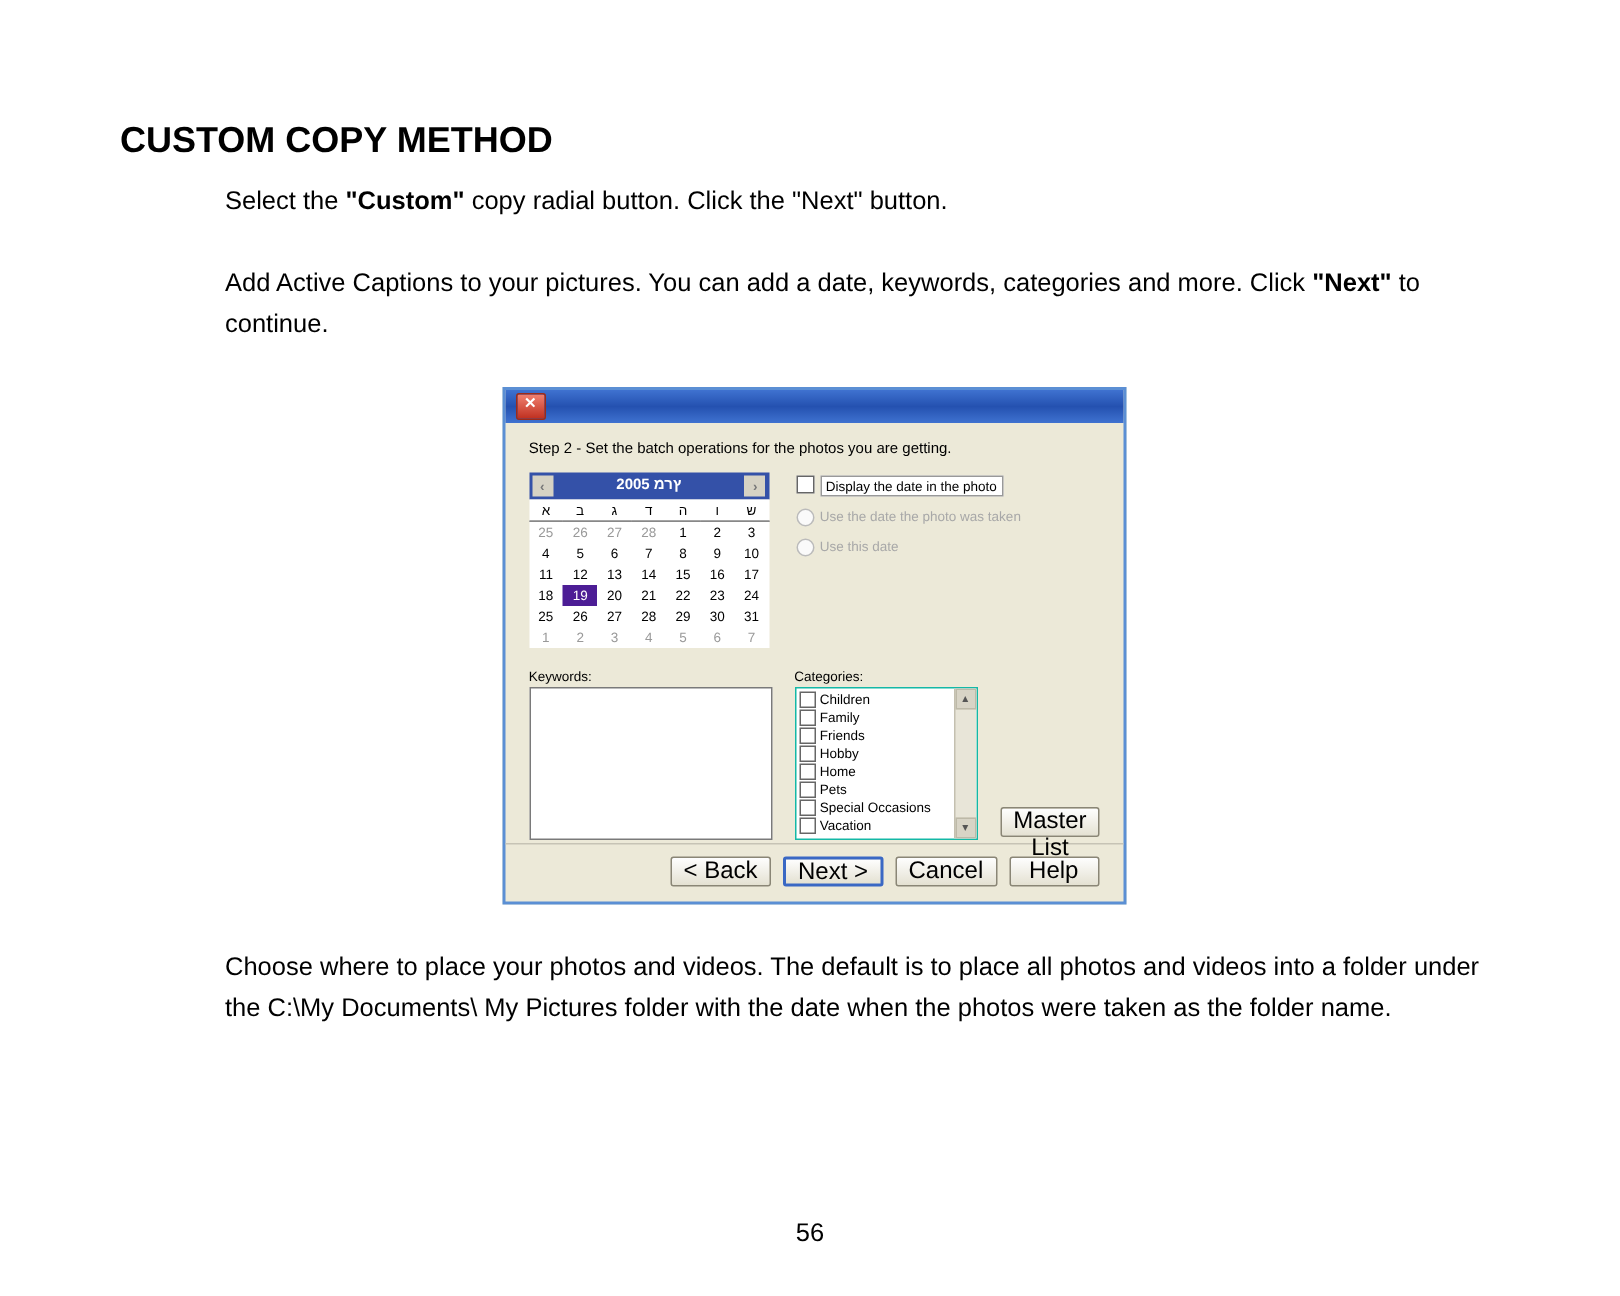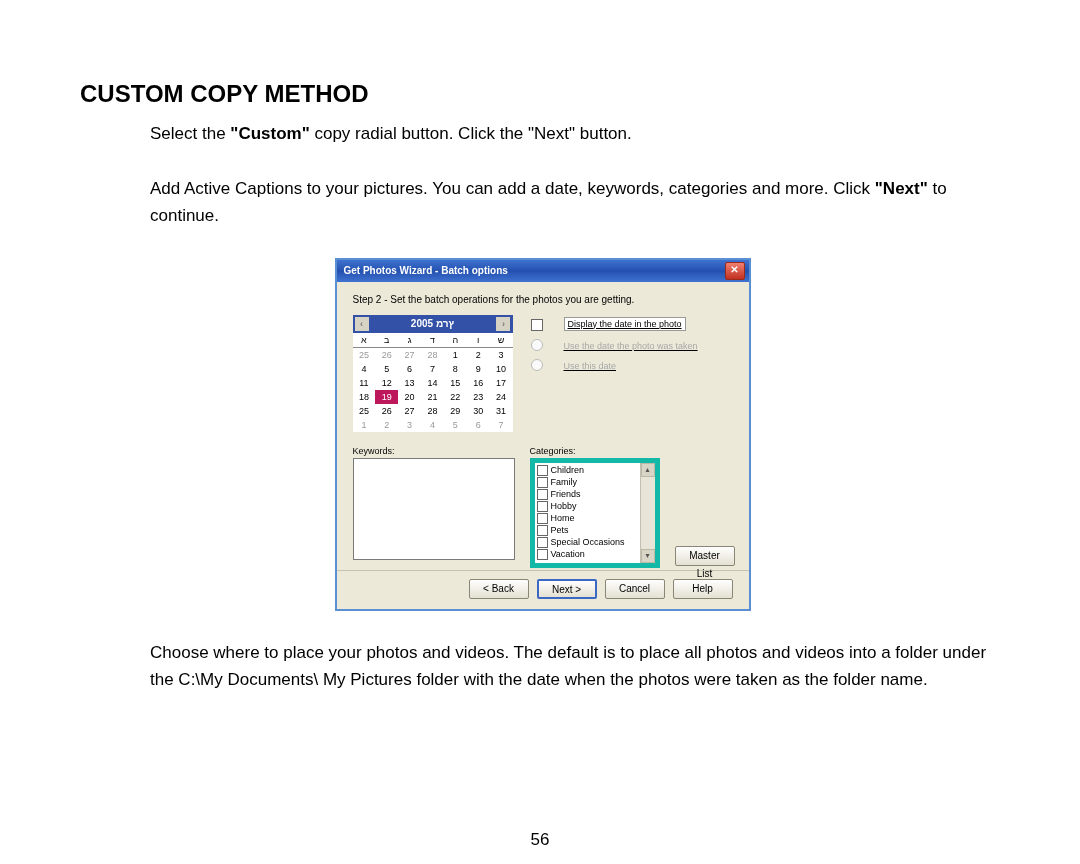--- a/index.html
+++ b/index.html
@@ -25,21 +25,21 @@
   }
   .body-text p {
     margin: 0 0 28px 70px;
     font-size: 17px;
     line-height: 1.6;
     max-width: 870px;
   }
   .body-text .bold { font-weight: bold; }
   .page-number {
     position: absolute;
-    bottom: 14px;
+    bottom: 32px;
     left: 0; right: 0;
     text-align: center;
     font-size: 17px;
   }
 
   
   .wizard-wrap {
     display: flex;
     justify-content: center;
     margin: 0 0 28px 0;
@@ -122,36 +122,35 @@
     padding: 0;
     height: 14px;
     width: 22px;
   }
   table.cal th {
     border-bottom: 1px solid #888;
     font-weight: normal;
   }
   .dim { color: #999; }
   .sel {
-    background: #be185d;
+    background: #4c1d95;
     color: #fff;
   }
   
   .date-opts {
     flex: 1;
     font-size: 9px;
     color: #000;
     padding-top: 2px;
   }
   .chk, .rdo {
     display: flex;
-    align-items: flex-end;
-    gap: 21px;
+    align-items: flex-start;
+    gap: 4px;
     margin-bottom: 8px;
-    text-decoration: underline;
   }
   .chk .box {
     width: 10px; height: 10px; border:1px solid #666; background:#fff;
   }
   .rdo .dot {
     width: 10px; height: 10px; border:1px solid #bbb; border-radius:50%; background:#fafafa;
   }
   .rdo span, .rdo .label { color: #a8a8a8; }
   .date-opts .chk span { border:1px solid #999; background:#fff; padding:1px 3px; font-size:9px; }
 
@@ -162,21 +161,21 @@
     margin-top: 14px;
   }
   .kw-col { font-size:9px; }
   .kw-col label { display:block; margin-bottom:2px; }
   .kw-box {
     width: 160px; height: 100px;
     background:#fff; border:1px solid #7a7a7a;
   }
   .cat-box {
     width: 120px; height: 100px;
-    background:#fff; border:5px solid #14b8a6;
+    background:#fff; border:1px solid #14b8a6;
     overflow:hidden;
     position:relative;
   }
   .cat-list { padding:2px 2px; }
   .cat-item {
     display:flex; align-items:center; gap:3px;
     font-size:9px; margin-bottom:1px;
   }
   .cat-item .box { width:9px; height:9px; border:1px solid #666; background:#fff; flex:0 0 auto; }
   .cat-scroll {
@@ -197,21 +196,21 @@
     border-top:1px solid #c6c3b5;
     margin-top:2px;
     padding:8px 16px 10px 0;
     display:flex;
     justify-content:flex-end;
     gap:8px;
   }
   .win-btn {
     min-width:60px;
     height:20px;
-    font-size:10px;
+    font-size:16px;
     background:linear-gradient(#fefefe,#e4e1d2);
     border:1px solid #8a8676;
     border-radius:2px;
     text-align:center;
     line-height:18px;
     box-sizing:border-box;
     padding:0 8px;
   }
   .win-btn.primary {
     border:2px solid #3a68c4;
@@ -228,21 +227,20 @@
       <span>Select the </span><span class="bold">"Custom"</span><span> copy radial button. Click the "Next" button.</span>
     </p>
     <p>
       <span>Add Active Captions to your pictures. You can add a date, keywords, categories and more. Click </span><span class="bold">"Next"</span><span> to continue.</span>
     </p>
   </div>
 
   <div class="wizard-wrap">
     <div class="wizard">
       <div class="titlebar">
-        <div class="titlebar-text">Get Photos Wizard - Batch options</div>
         <div class="close-btn">✕</div>
       </div>
       <div class="wizard-body">
         <div class="step-line">Step 2 - Set the batch operations for the photos you are getting.</div>
 
         <div class="batch-area">
 
           <div class="calendar">
             <div class="cal-header">
               <div class="cal-nav">‹</div>

